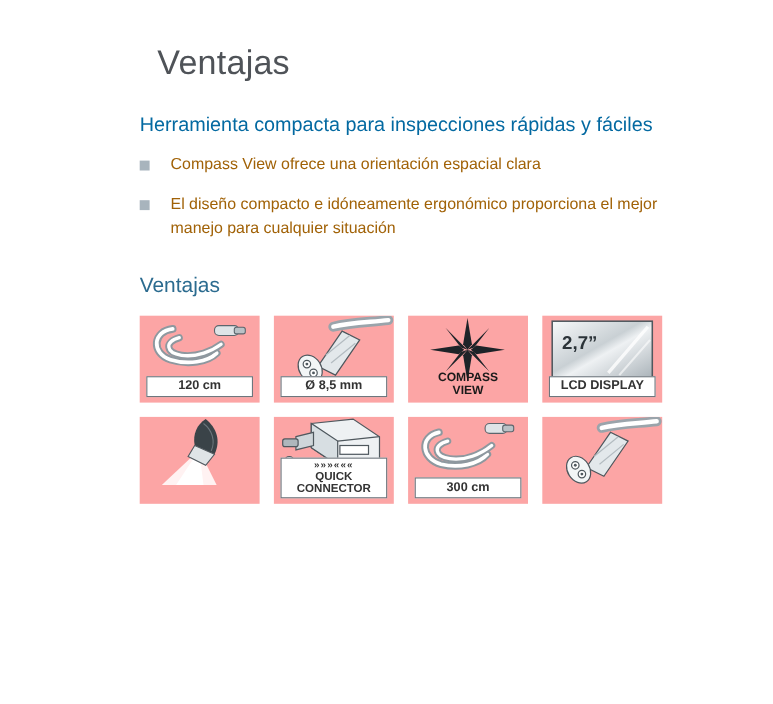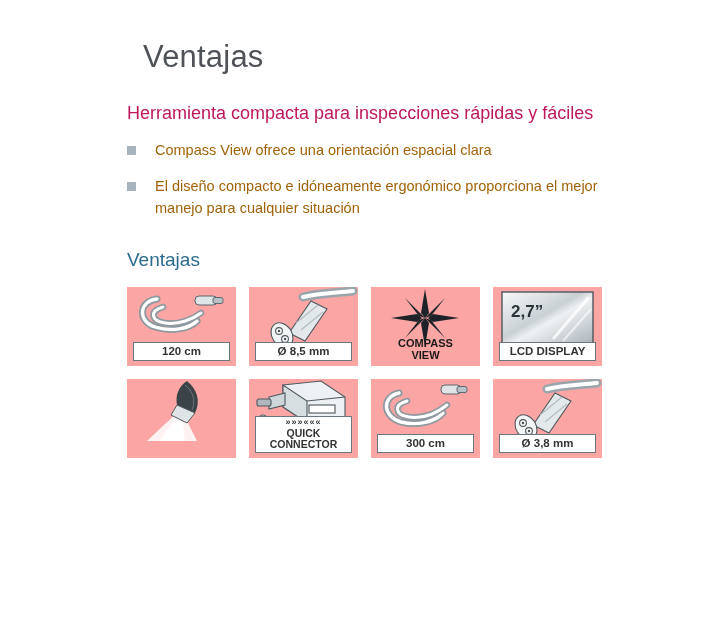--- a/index.html
+++ b/index.html
@@ -25,21 +25,21 @@
     font-size: 31px;
     font-weight: 400;
     color: #4f5358;
     letter-spacing: 0.2px;
     margin: 0 0 26px 16px;
     line-height: 1.1;
   }
   .subhead {
     font-size: 18px;
     font-weight: 400;
-    color: #be185d;
+    color: #0369a1;
     line-height: 1.45;
     margin: 0 0 14px 0;
     max-width: 470px;
   }
   ul.bullets {
     list-style: none;
     margin: 0 0 30px 0;
     padding: 0;
     max-width: 500px;
   }
@@ -287,17 +287,16 @@
             <path d="M47 36 L69 18" stroke="#b3bbc0"></path>
             <path d="M52 43 L74 25" stroke="#b3bbc0"></path>
             <ellipse cx="33" cy="48" rx="10" ry="13" transform="rotate(-33 33 48)" fill="#f2f5f6"></ellipse>
             <circle cx="30" cy="44" r="3.4" fill="#ffffff"></circle>
             <circle cx="36" cy="52" r="3.4" fill="#ffffff"></circle>
             <circle cx="30" cy="44" r="1.3" fill="#4f585e" stroke="none"></circle>
             <circle cx="36" cy="52" r="1.3" fill="#4f585e" stroke="none"></circle>
           </g>
         </svg>
       </div>
-      <div class="caption">Ø 3,8 mm</div>
     </div>
 
   </div>
 </div>
 
 </body></html>

